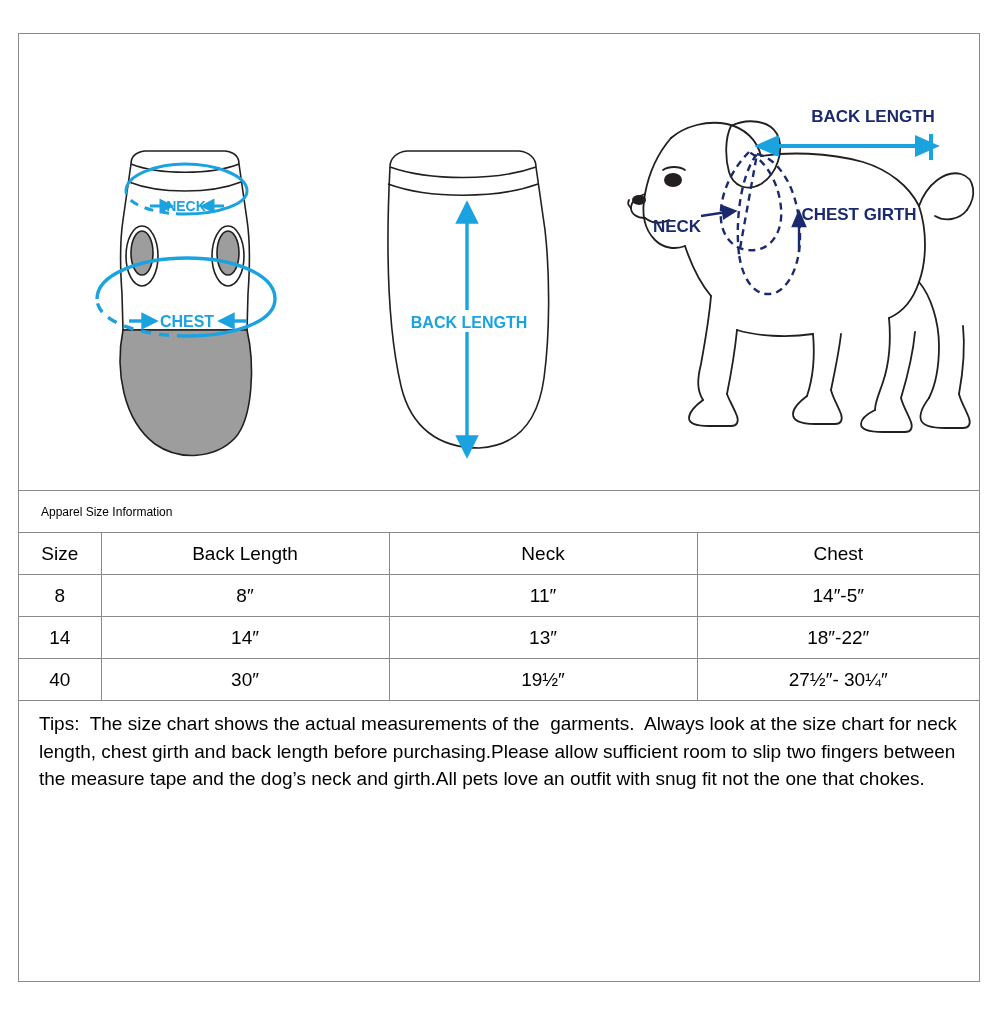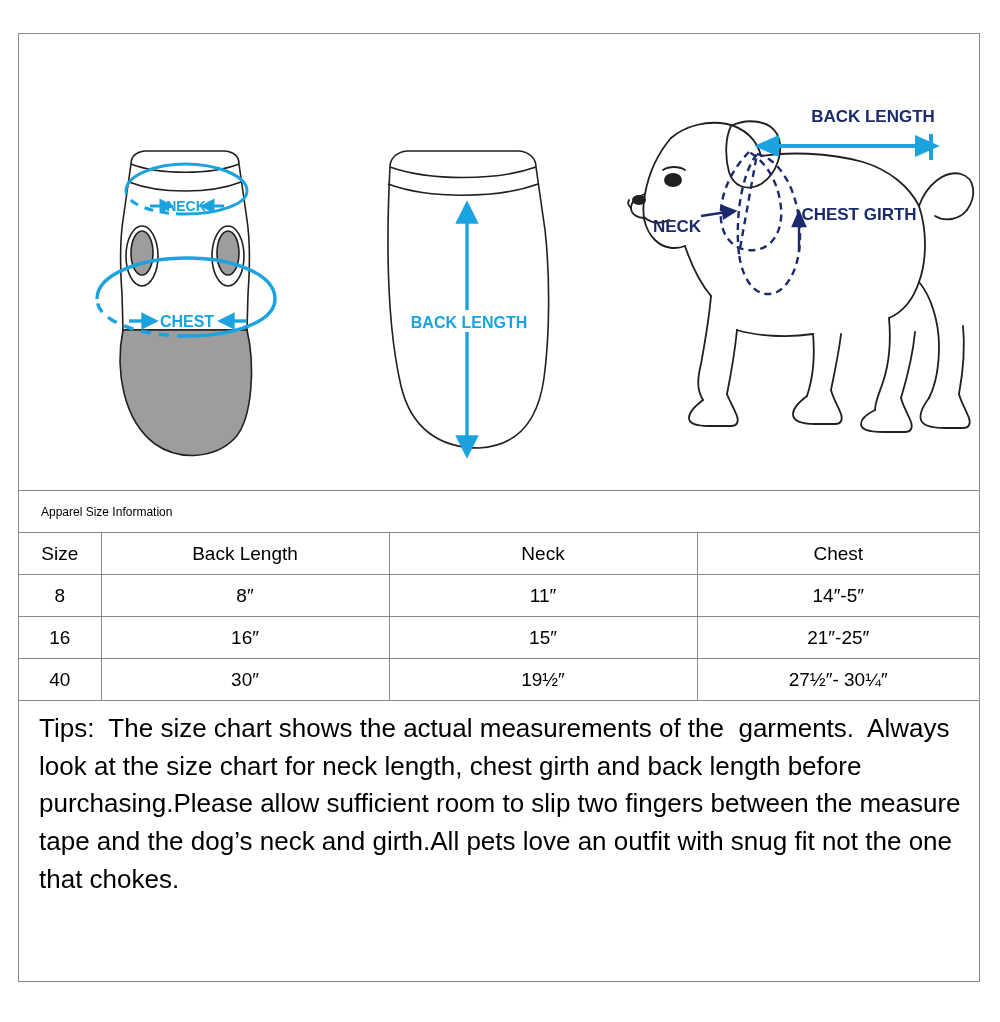--- a/index.html
+++ b/index.html
@@ -68,21 +68,21 @@
   table.sizes th:last-child, table.sizes td:last-child { border-right: none; }
   table.sizes tr:last-child td { border-bottom: none; }
   .col-size { width: 82px; }
   .col-back { width: 288px; }
   .col-neck { width: 308px; }
   .col-chest { width: 282px; }
 
   .tips {
     border-top: 1px solid #8a8a8a;
     padding: 9px 16px 0 20px;
-    font-size: 26px;
+    font-size: 19px;
     line-height: 1.45;
     flex: 1;
   }
   .tips-text { white-space: pre-wrap; }
 
   
 </style>
 </head>
 <body>
 
@@ -259,24 +259,24 @@
       </tr>
     </thead>
     <tbody>
       <tr>
         <td>8</td>
         <td>8″</td>
         <td>11″</td>
         <td>14″-5″</td>
       </tr>
       <tr>
-        <td>16</td>
-        <td>16″</td>
-        <td>15″</td>
-        <td>21″-25″</td>
+        <td>14</td>
+        <td>14″</td>
+        <td>13″</td>
+        <td>18″-22″</td>
       </tr>
       <tr>
         <td>40</td>
         <td>30″</td>
         <td>19½″</td>
         <td>27½″- 30¼″</td>
       </tr>
     </tbody>
   </table>
 

